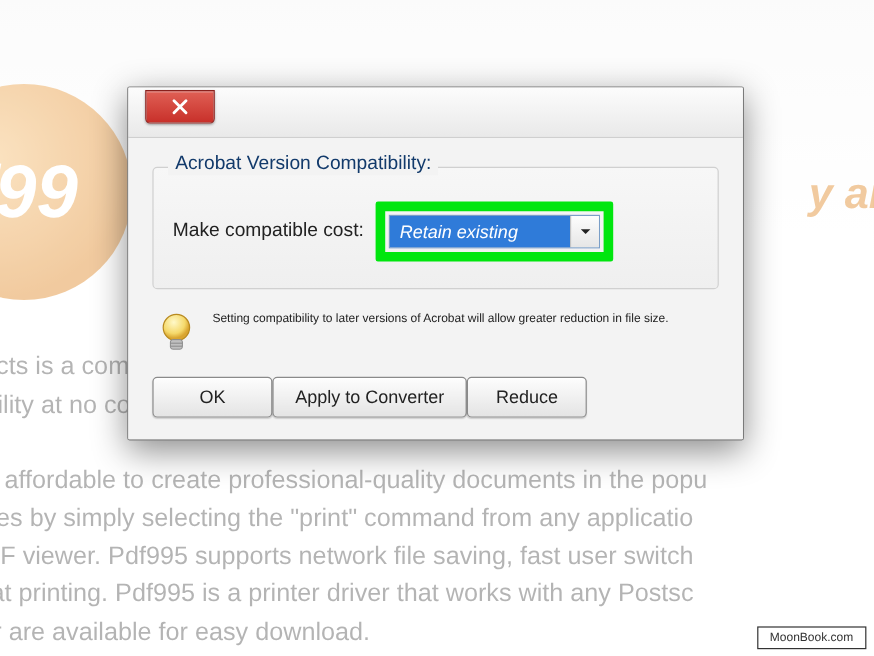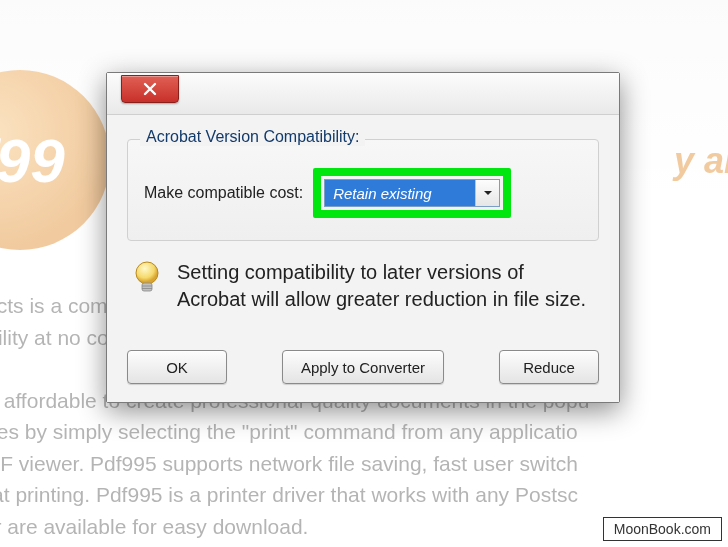--- a/index.html
+++ b/index.html
@@ -29,21 +29,21 @@
     color: #5a5a5a; font-size: 21px; line-height: 1.5;
     white-space: pre-line;
   }
   .overlay-dim {
     position: absolute; inset: 0;
     background: rgba(255,255,255,0.55);
   }
   .watermark {
     position: absolute; bottom: 6px; right: 6px;
     border: 1px solid #333; padding: 3px 10px;
-    font-size: 14px; color: #333; background: #fff;
+    font-size: 10px; color: #333; background: #fff;
   }
 
   
   .dialog {
     position: absolute; left: 106px; top: 72px;
     width: 514px;
     background: #fdfdfd;
     border: 1px solid #7a7a7a;
     box-shadow: 0 8px 28px rgba(0,0,0,0.45);
     border-radius: 2px;
@@ -123,26 +123,26 @@
   .dropdown-arrow svg { width: 10px; height: 10px; }
 
   .hint-row {
     display: flex; gap: 14px; align-items: flex-start;
     margin-top: 18px; padding: 0 4px;
   }
   .bulb {
     width: 32px; flex: 0 0 32px;
   }
   .hint-text {
-    color: #222; font-size: 20px; line-height: 1.35;
+    color: #222; font-size: 10px; line-height: 1.35;
   }
 
   .button-row {
-    display: flex; justify-content: space-between;
-    margin-top: 37px;
+    display: flex; justify-content: flex-start;
+    margin-top: 10px;
   }
   .win-btn {
     min-width: 100px; height: 34px;
     padding: 0 18px;
     border: 1px solid #8a8a8a;
     background: linear-gradient(#fdfdfd, #e4e4e4);
     border-radius: 4px;
     color: #222; font-size: 15px;
     box-shadow: inset 0 1px 0 #fff, 0 1px 1px rgba(0,0,0,0.15);
     cursor: pointer;

